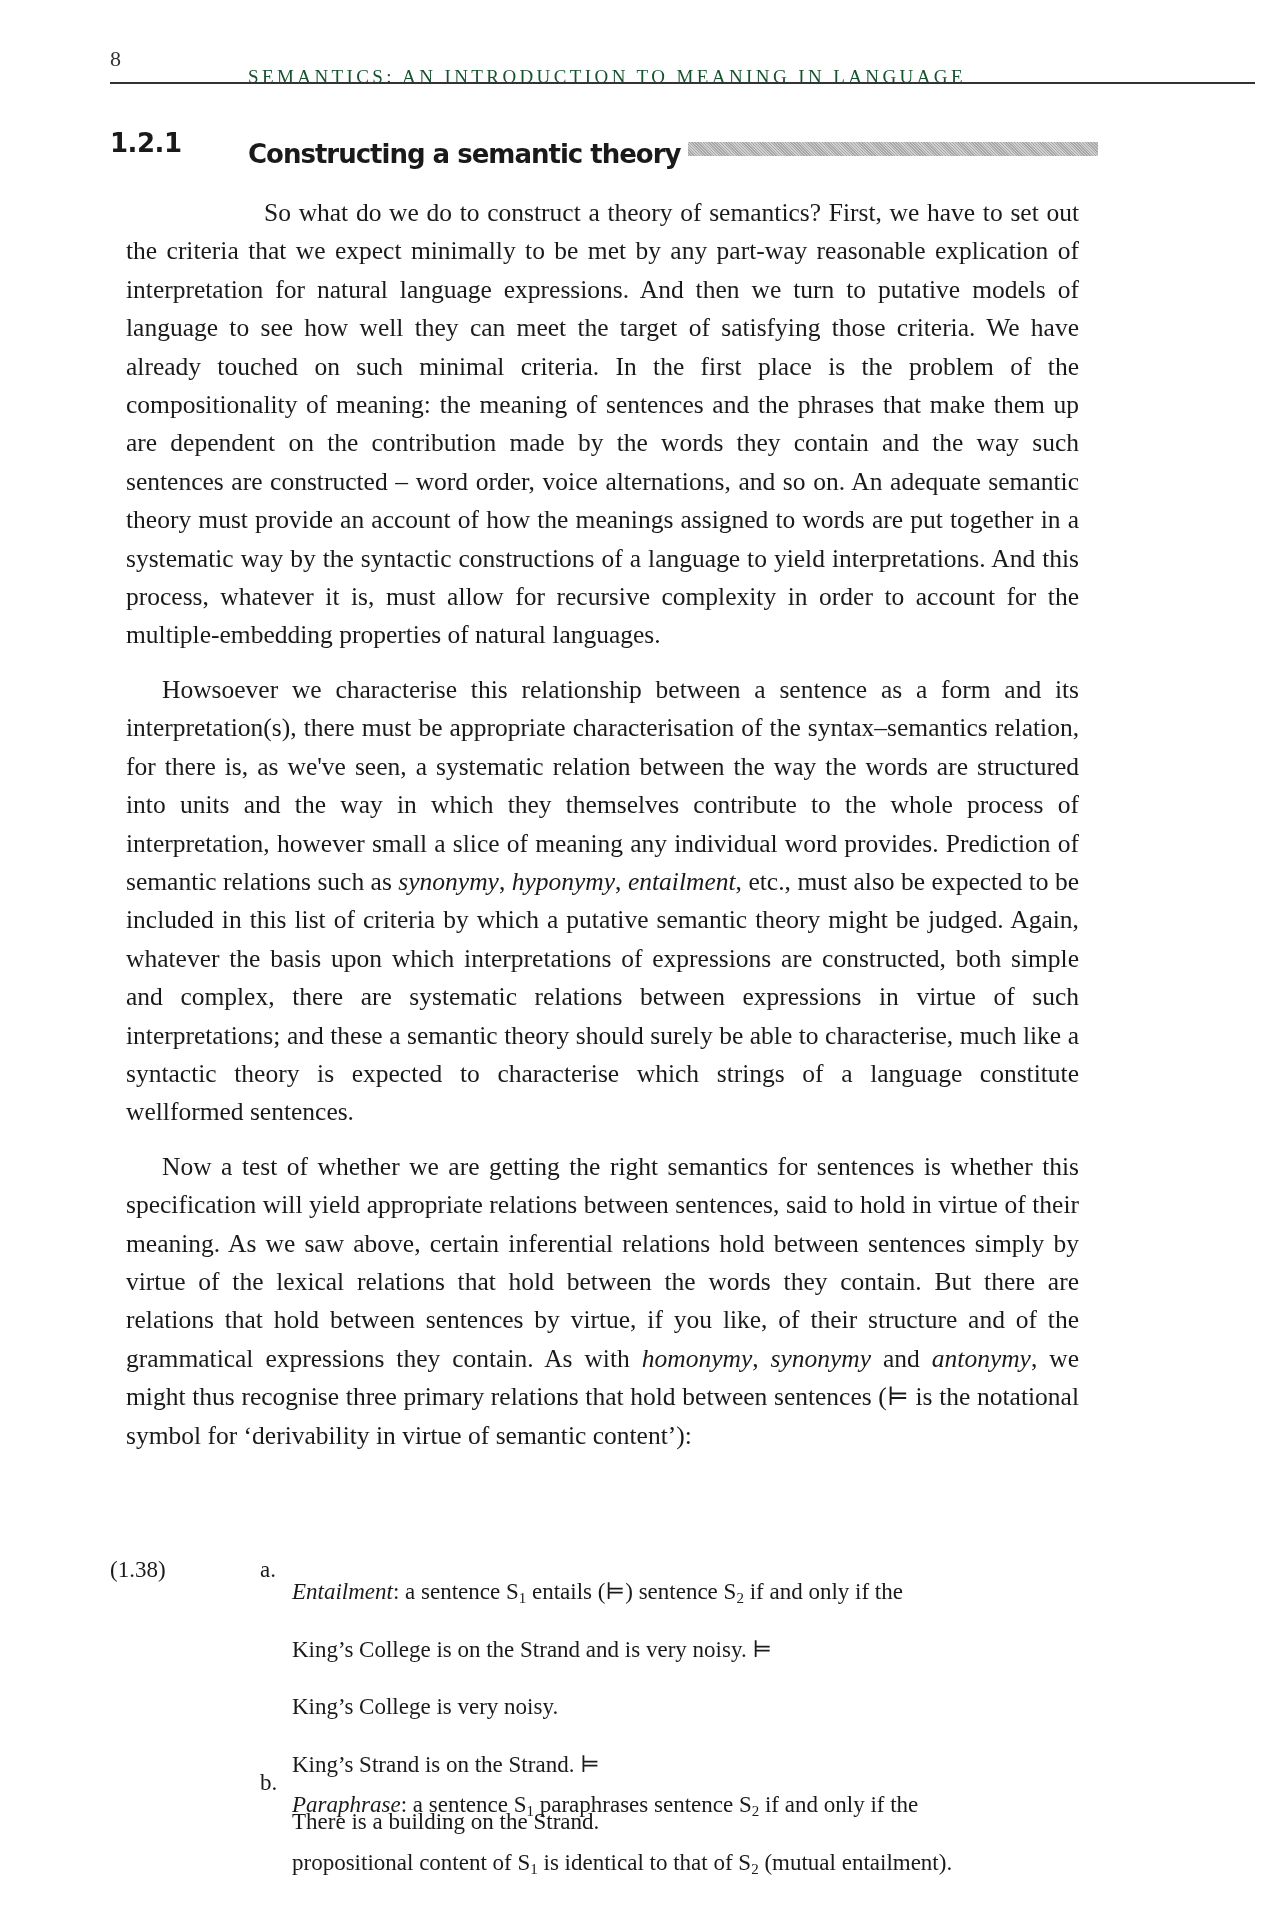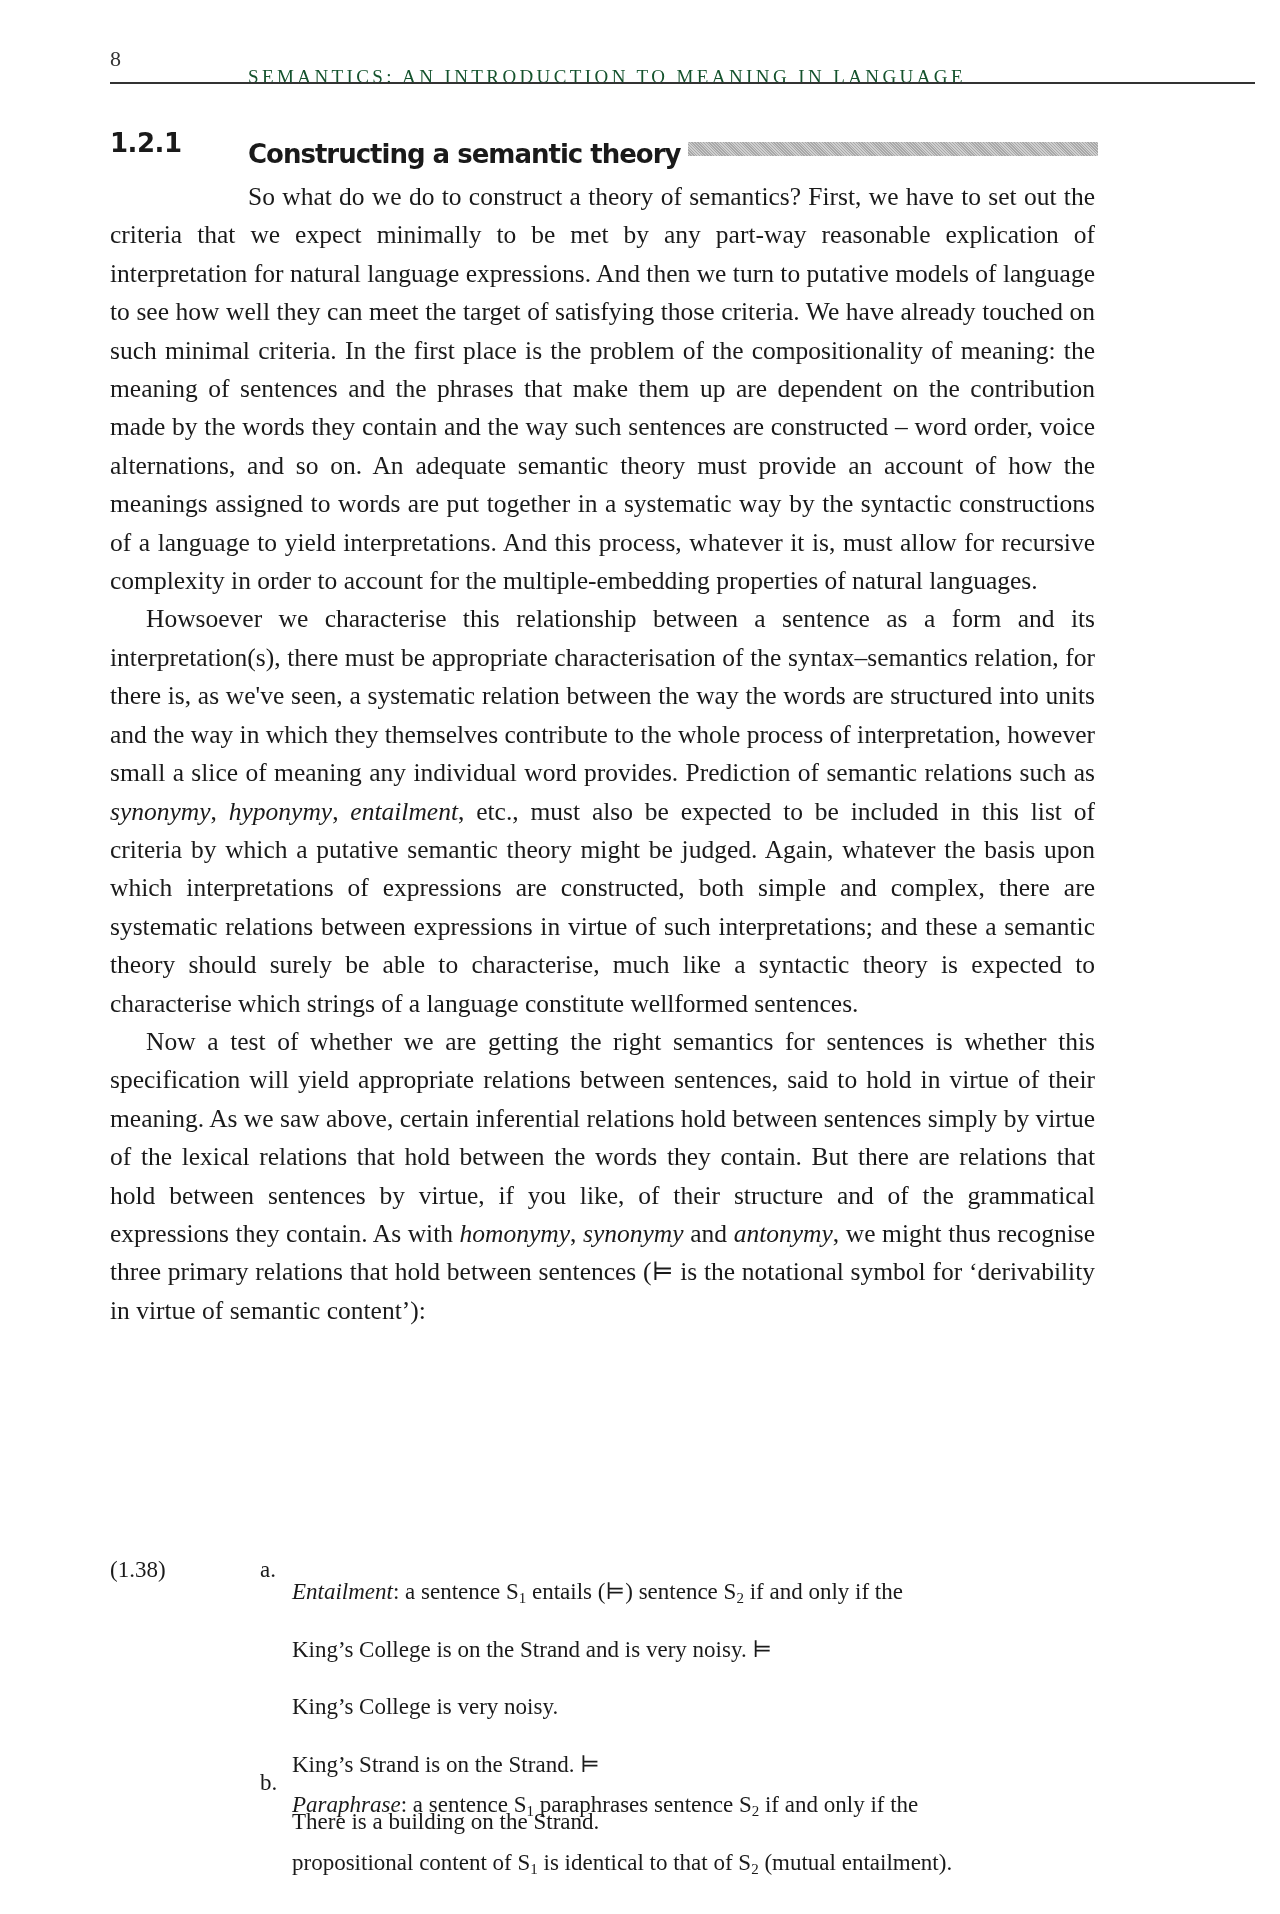--- a/index.html
+++ b/index.html
@@ -28,21 +28,21 @@
     .section-number { position: absolute; left: 0; top: 2px; font-size: 26px; letter-spacing: -0.5px; }
     .section-title { position: absolute; left: 138px; top: 2px; font-size: 26px; letter-spacing: -1px; margin-top: 11px; }
     .heading-bar {
       position: absolute; left: 578px; top: 16px; width: 410px; height: 14px;
       background: repeating-linear-gradient(45deg, #a8a8a8 0 1px, #cfcfcf 1px 2px);
     }
     .body-text {
       position: absolute; left: 110px; top: 178px; width: 985px;
       font-size: 25.5px; line-height: 38.4px; text-align: justify;
     }
-    .body-text p { margin: 0; text-indent: 36px; }
+    .body-text p { margin: 16px; text-indent: 36px; }
     .body-text p.first { text-indent: 138px; }
     .body-text em { font-style: italic; }
     .example-block {
       position: absolute; left: 110px; top: 1552px; width: 1000px;
       font-size: 23px; line-height: 35.5px;
     }
     .ex-number { position: absolute; left: 0; top: 0; }
     .ex-item { position: absolute; left: 150px; width: 850px; }
     .ex-letter { position: absolute; left: 0; top: 0; }
     .ex-content { position: absolute; left: 32px; width: 820px; }

